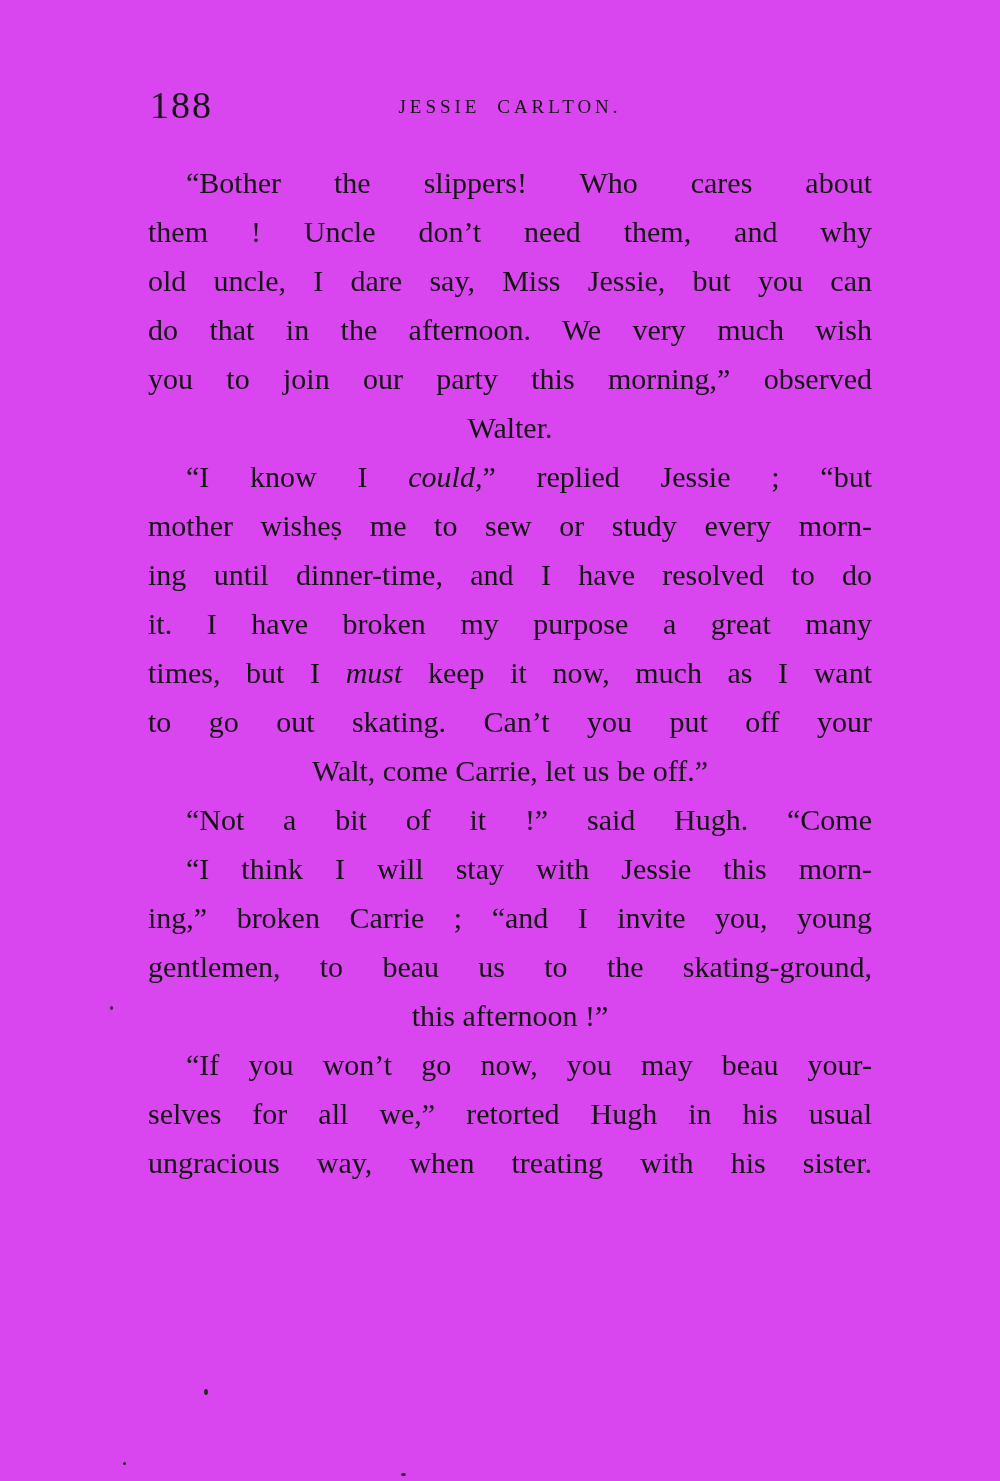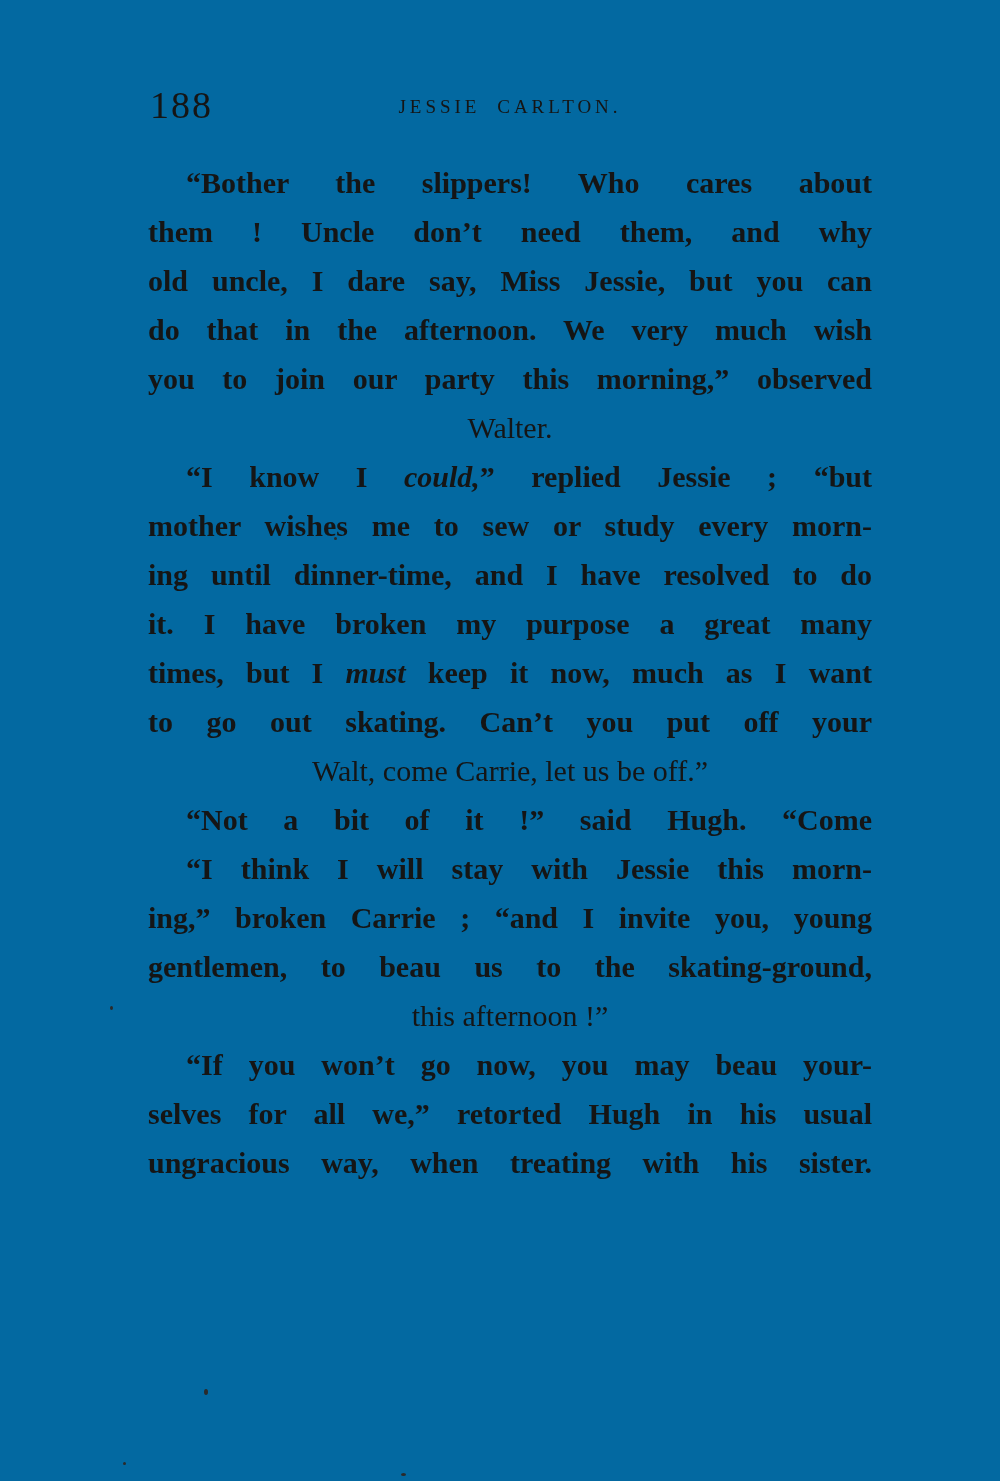--- a/index.html
+++ b/index.html
@@ -4,21 +4,21 @@
 <style>
   html, body {
     margin: 0;
     padding: 0;
     background: #ffffff;
   }
   .page {
     position: relative;
     width: 1000px;
     height: 1481px;
-    background: #0369a1;
+    background: #d946ef;
     font-family: "Liberation Serif", "DejaVu Serif", serif;
     color: #151515;
     overflow: hidden;
   }
   .header {
     position: absolute;
     top: 86px;
     left: 148px;
     width: 724px;
     height: 44px;
@@ -54,21 +54,20 @@
   }
   .line {
     font-size: 30px;
     line-height: 49px;
     text-align: center;
     white-space: normal;
   }
   .line.fill {
     text-align: justify;
     text-align-last: justify;
-    font-weight: bold;
   }
   .line.indent {
     text-indent: 38px;
   }
   .it {
     font-style: italic;
   }
   .speck {
     position: absolute;
     background: #2a2a2a;

